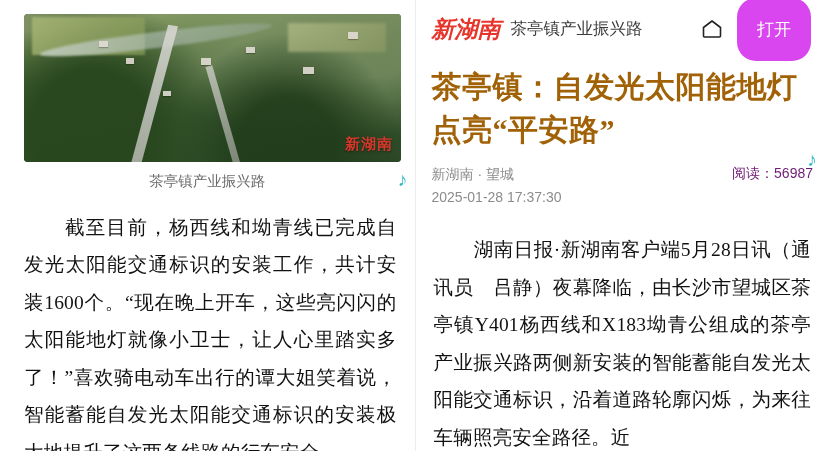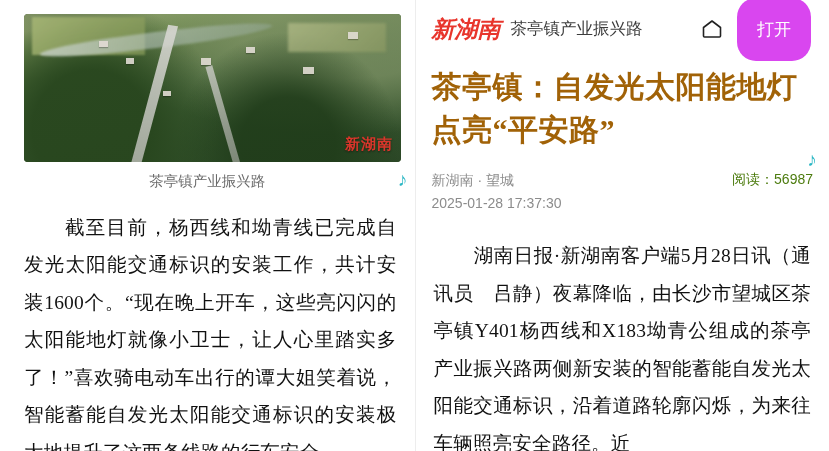--- a/index.html
+++ b/index.html
@@ -204,35 +204,35 @@
   .r-title {
     margin: 8px 16px 0 16px;
     font-size: 30px;
     line-height: 1.42;
     font-weight: bold;
     color: #a16207;
     font-family: "Liberation Serif", serif;
     letter-spacing: 0.5px;
   }
   .r-meta {
-    margin: 18px 16px 0 16px;
+    margin: 12px 16px 0 16px;
     display: flex;
     align-items: flex-start;
     justify-content: space-between;
     gap: 38px;
   }
   .r-meta-left {
     font-size: 14px;
     color: #8c8c8c;
     line-height: 1.65;
     font-family: "Liberation Sans", sans-serif;
   }
   .r-meta-right {
     font-size: 14px;
-    color: #4d7c0f;
+    color: #701a75;
     font-family: "Liberation Sans", sans-serif;
     padding-top: 2px;
   }
   .note-right {
     position: absolute;
     right: 12px;
     top: 150px;
     color: #2bb7c4;
     font-size: 19px;
     line-height: 1;

